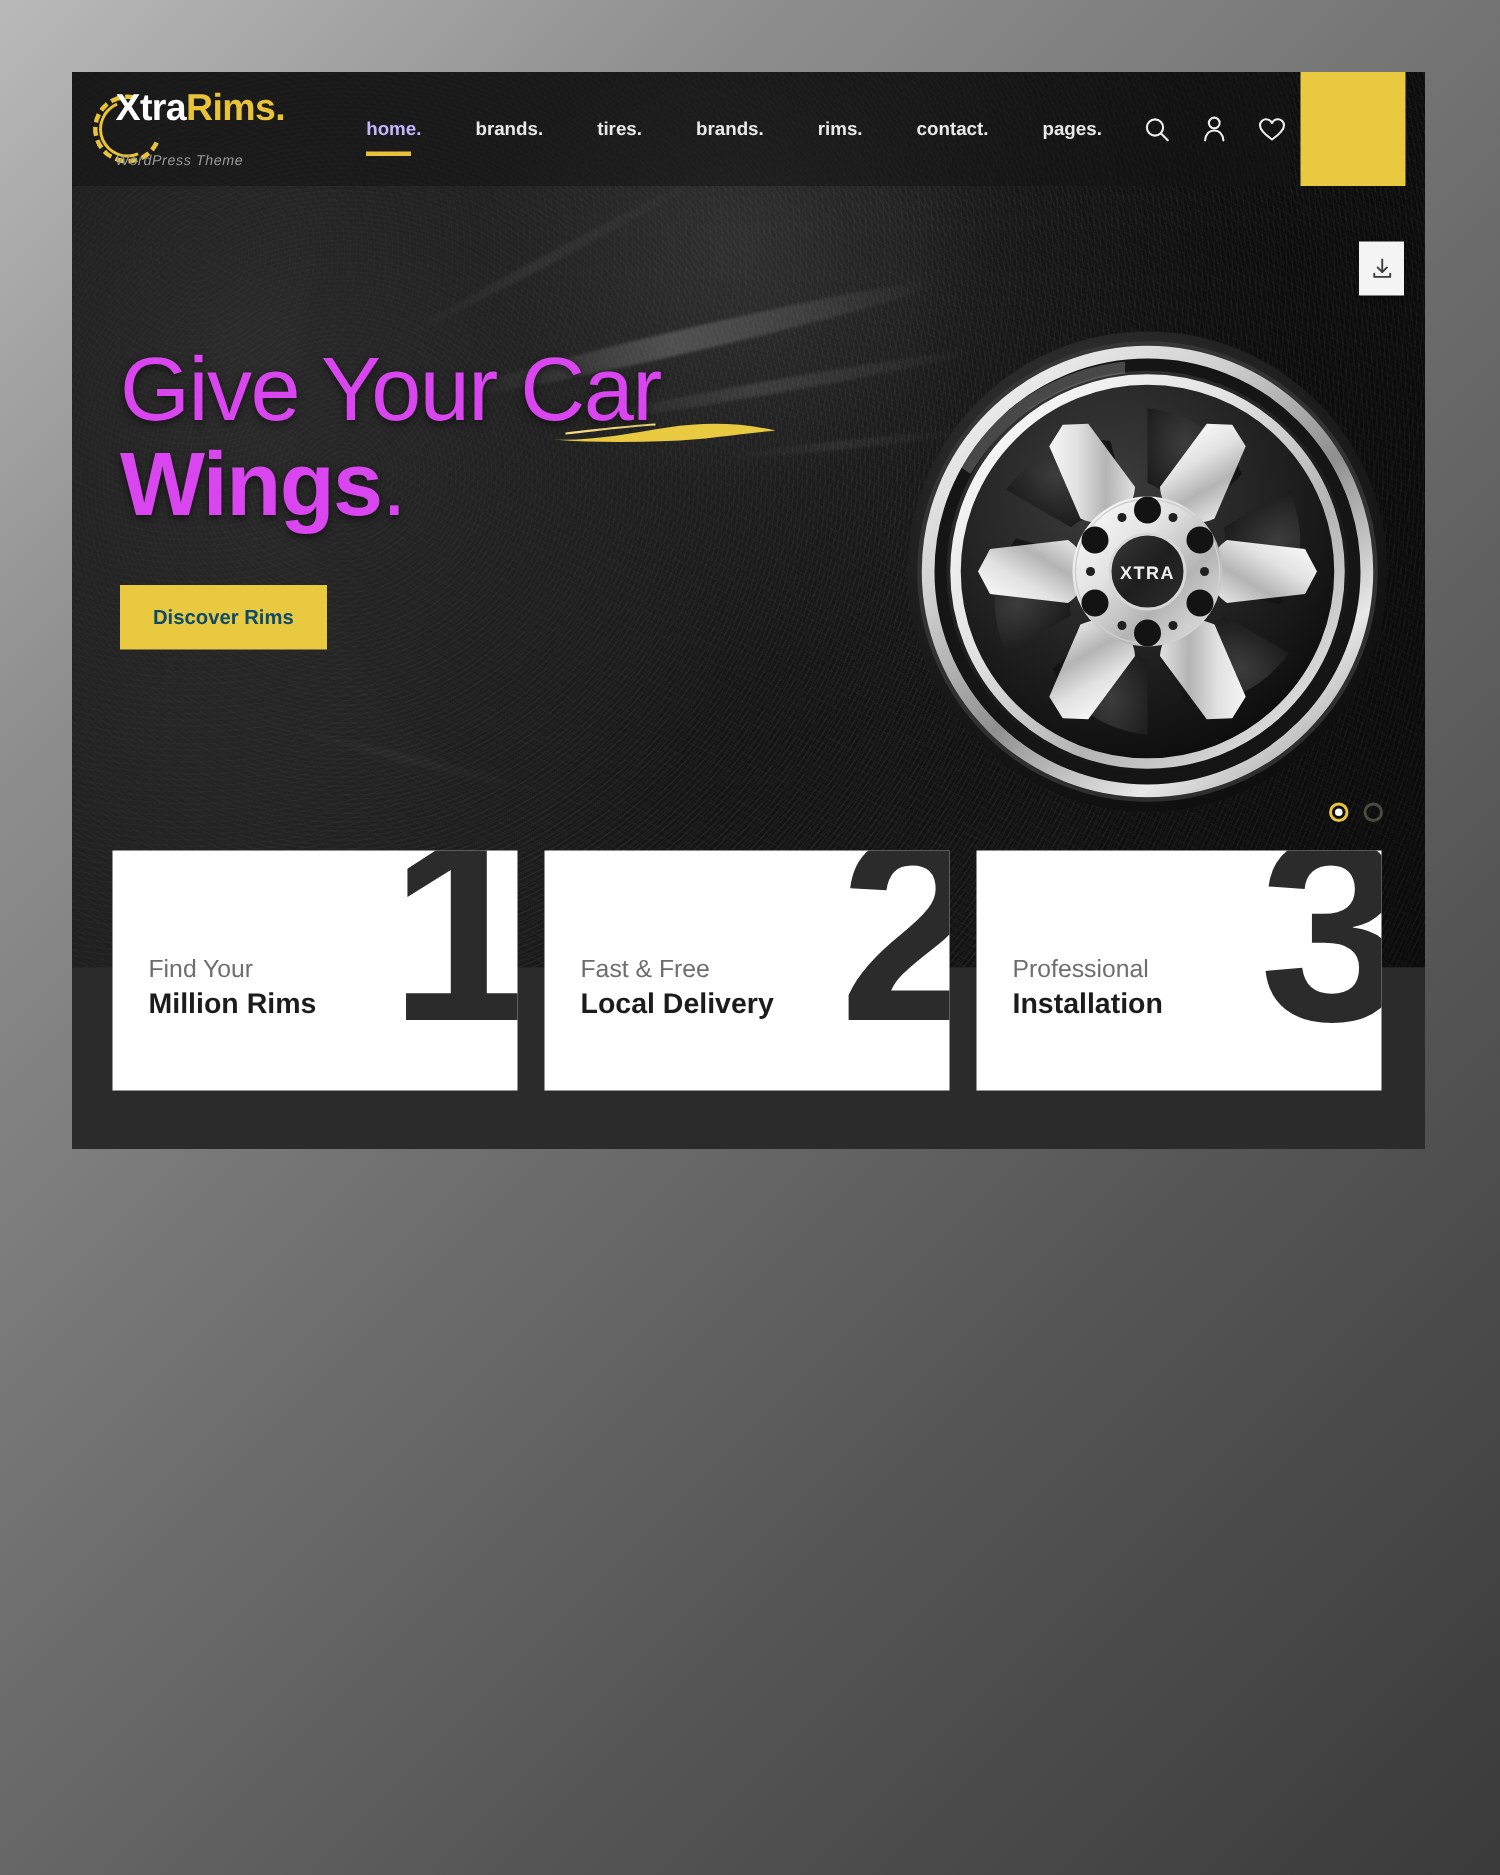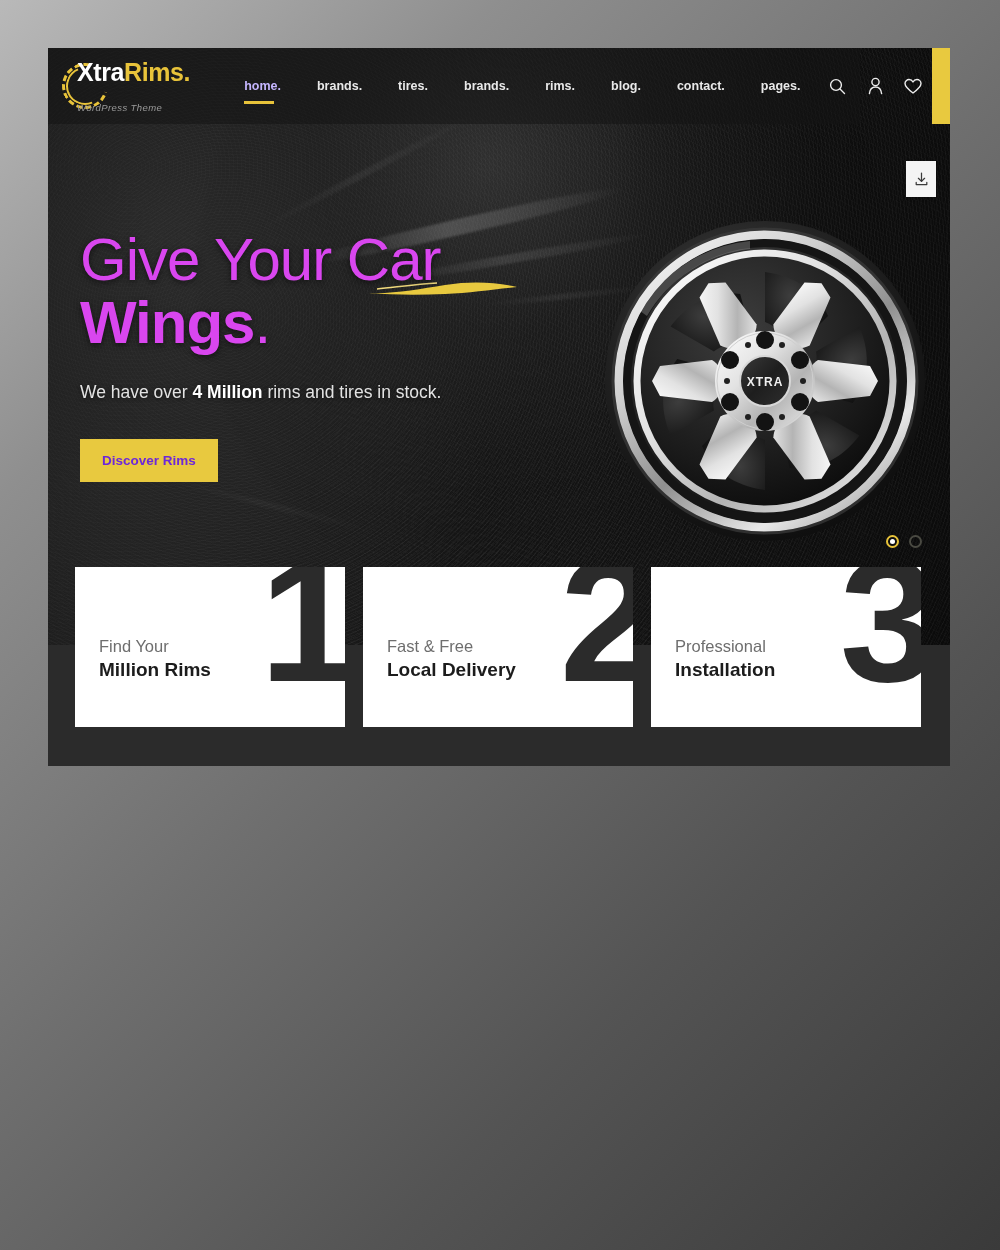--- a/index.html
+++ b/index.html
@@ -176,21 +176,21 @@
   .hero-sub {
     margin-top: 28px;
     font-size: 17.5px; color: #e3e3e3;
     text-shadow: 0 1px 4px rgba(0,0,0,0.6);
   }
   .hero-sub b { color: #ffffff; font-weight: bold; }
   .hero-btn {
     margin-top: 36px;
     display: inline-block;
     background: #e8c93f;
-    color: #6d28d9;
+    color: #0c4a6e;
     font-size: 13.5px; font-weight: bold;
     padding: 14px 22px;
     border: none; cursor: pointer;
     font-family: "Liberation Sans", sans-serif;
   }
 
   
   .dots {
     position: absolute; right: 28px; top: 487px;
     display: flex; gap: 10px; z-index: 30;
@@ -382,23 +382,20 @@
     </div>
 
     <div class="hero-copy">
       <div class="hero-title">
         <span>Give Your Car </span><b>Wings</b><span>.</span>
         <svg class="brush" viewBox="0 0 152 16">
           <path d="M2 13 C 28 14, 52 9, 78 5 C 104 1, 128 2, 150 7 C 128 9, 104 13, 78 14 C 52 15, 26 15, 2 13 Z" fill="#e8c93f"></path>
           <path d="M10 9 C 30 7, 50 4, 70 3" stroke="#f3dc7e" stroke-width="1.4" fill="none"></path>
         </svg>
       </div>
-      <div class="hero-sub">
-        <span>We have over </span><b>4 Million</b><span> rims and tires in stock.</span>
-      </div>
       <button class="hero-btn">Discover Rims</button>
     </div>
 
     <div class="dots">
       <div class="dot active"></div>
       <div class="dot"></div>
     </div>
   </div>
 
   <div class="lower-band"></div>
@@ -414,21 +411,20 @@
         <div class="logo-sub">WordPress Theme</div>
       </div>
     </div>
 
     <nav class="nav">
       <div class="nav-item active">home.</div>
       <div class="nav-item">brands.</div>
       <div class="nav-item">tires.</div>
       <div class="nav-item">brands.</div>
       <div class="nav-item">rims.</div>
-      <div class="nav-item">blog.</div>
       <div class="nav-item">contact.</div>
       <div class="nav-item">pages.</div>
     </nav>
 
     <div class="header-icons">
       <div class="hicon">
         <svg width="17" height="17" viewBox="0 0 17 17" fill="none" stroke="#ededed" stroke-width="1.4">
           <circle cx="7" cy="7" r="5.4"></circle>
           <line x1="11" y1="11" x2="15.5" y2="15.5" stroke-linecap="round"></line>
         </svg>

